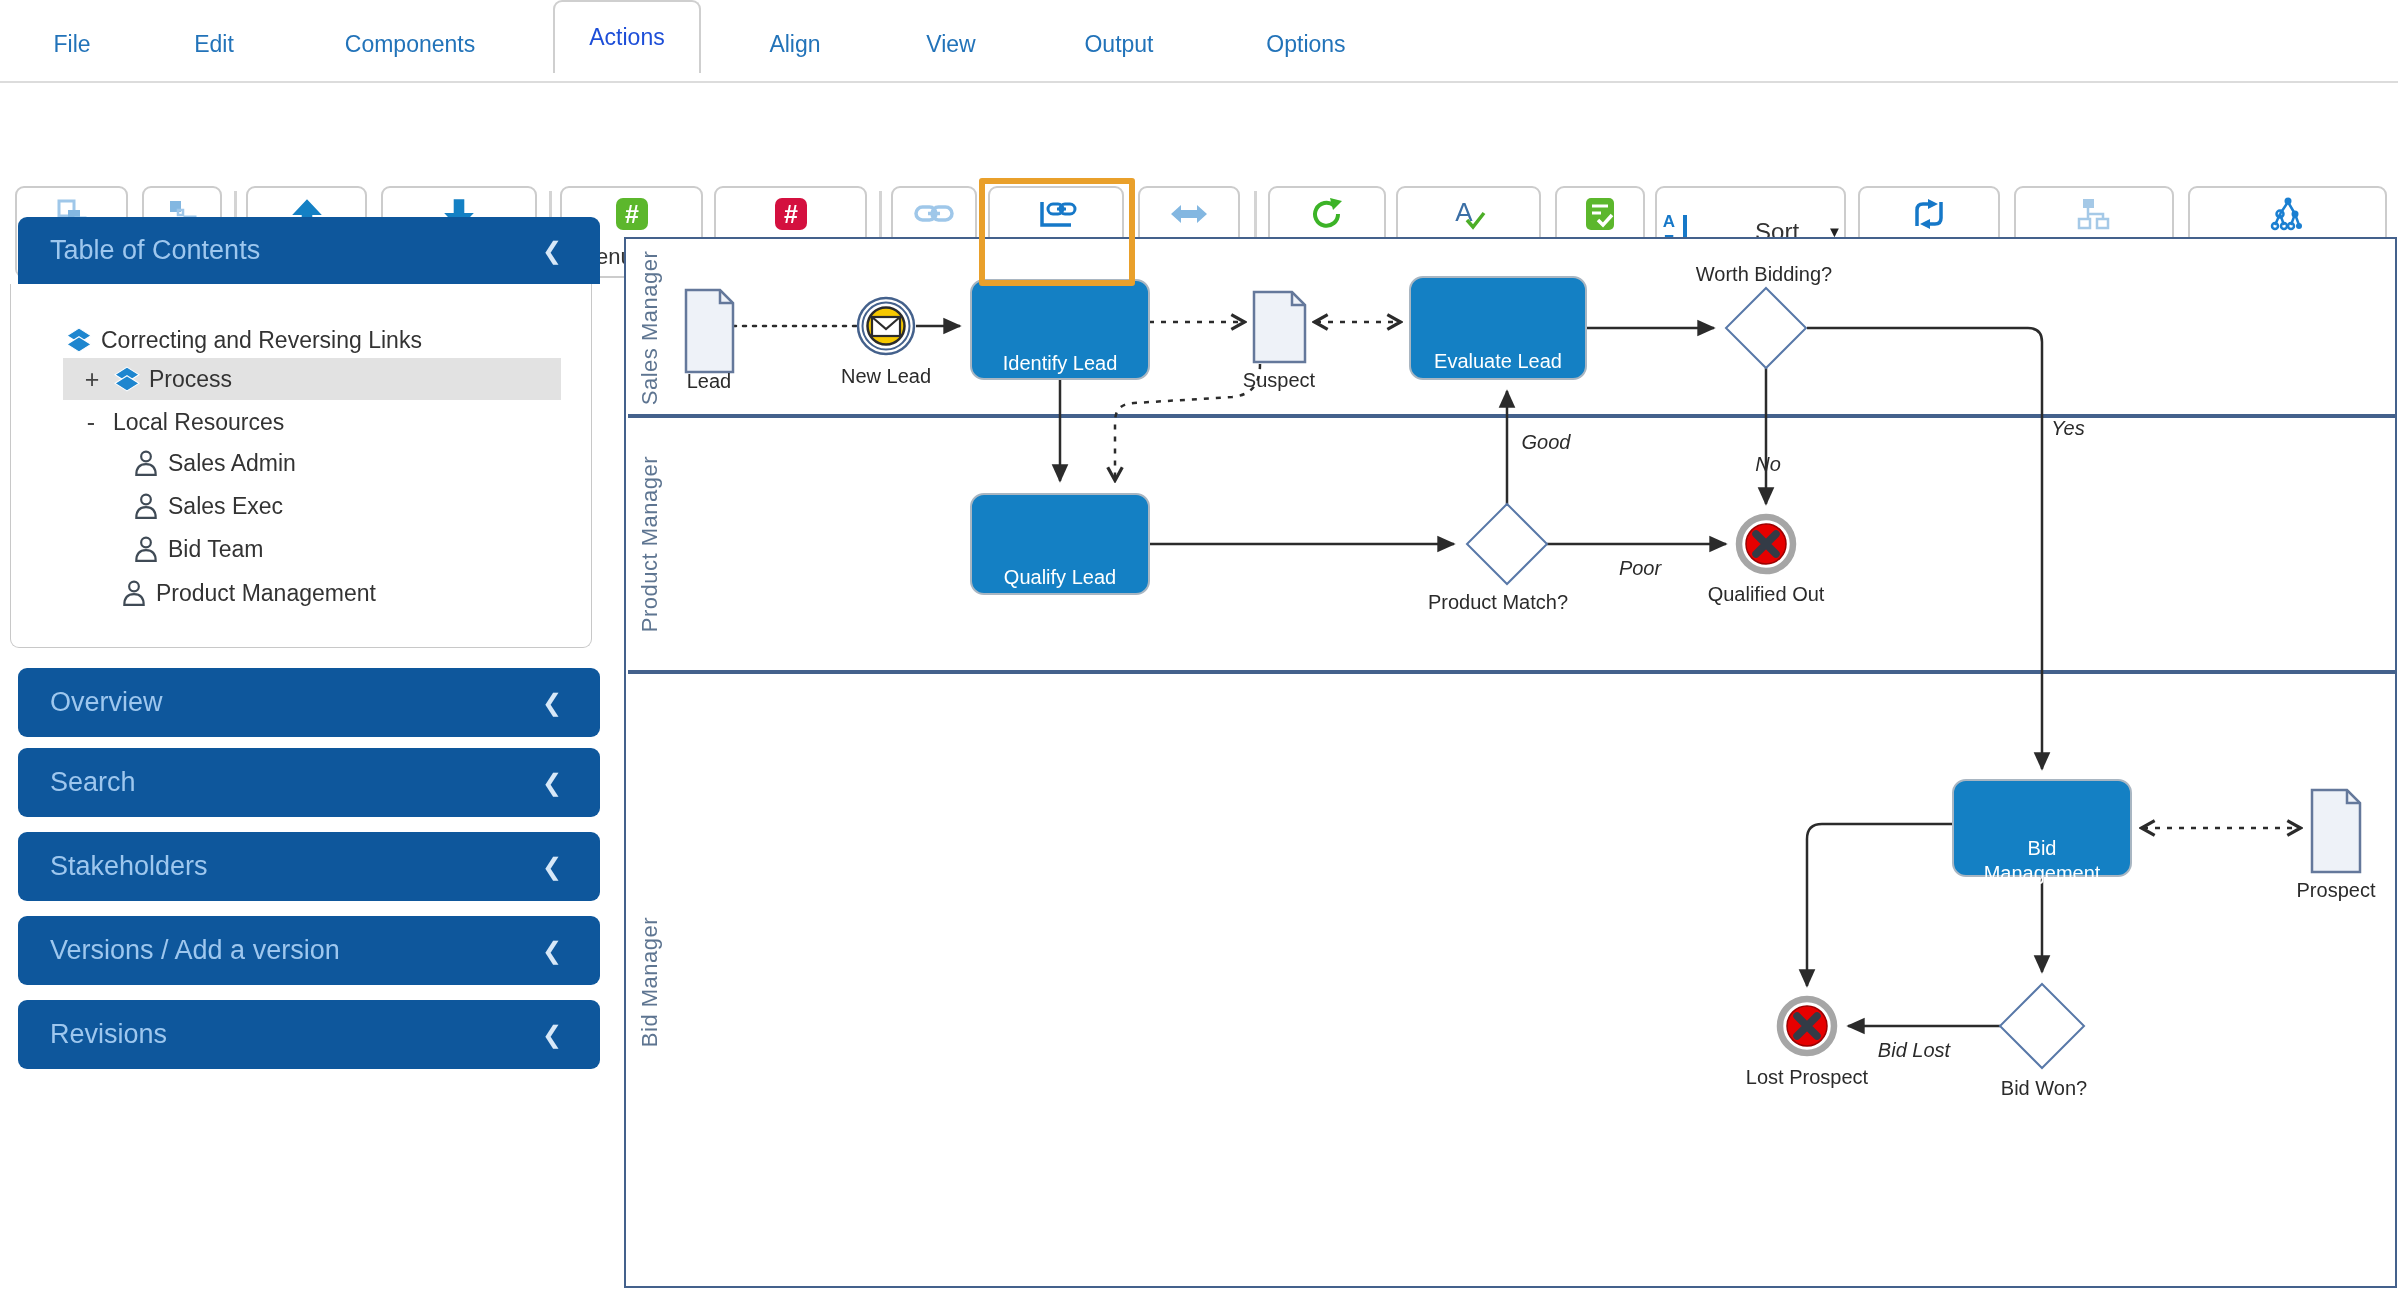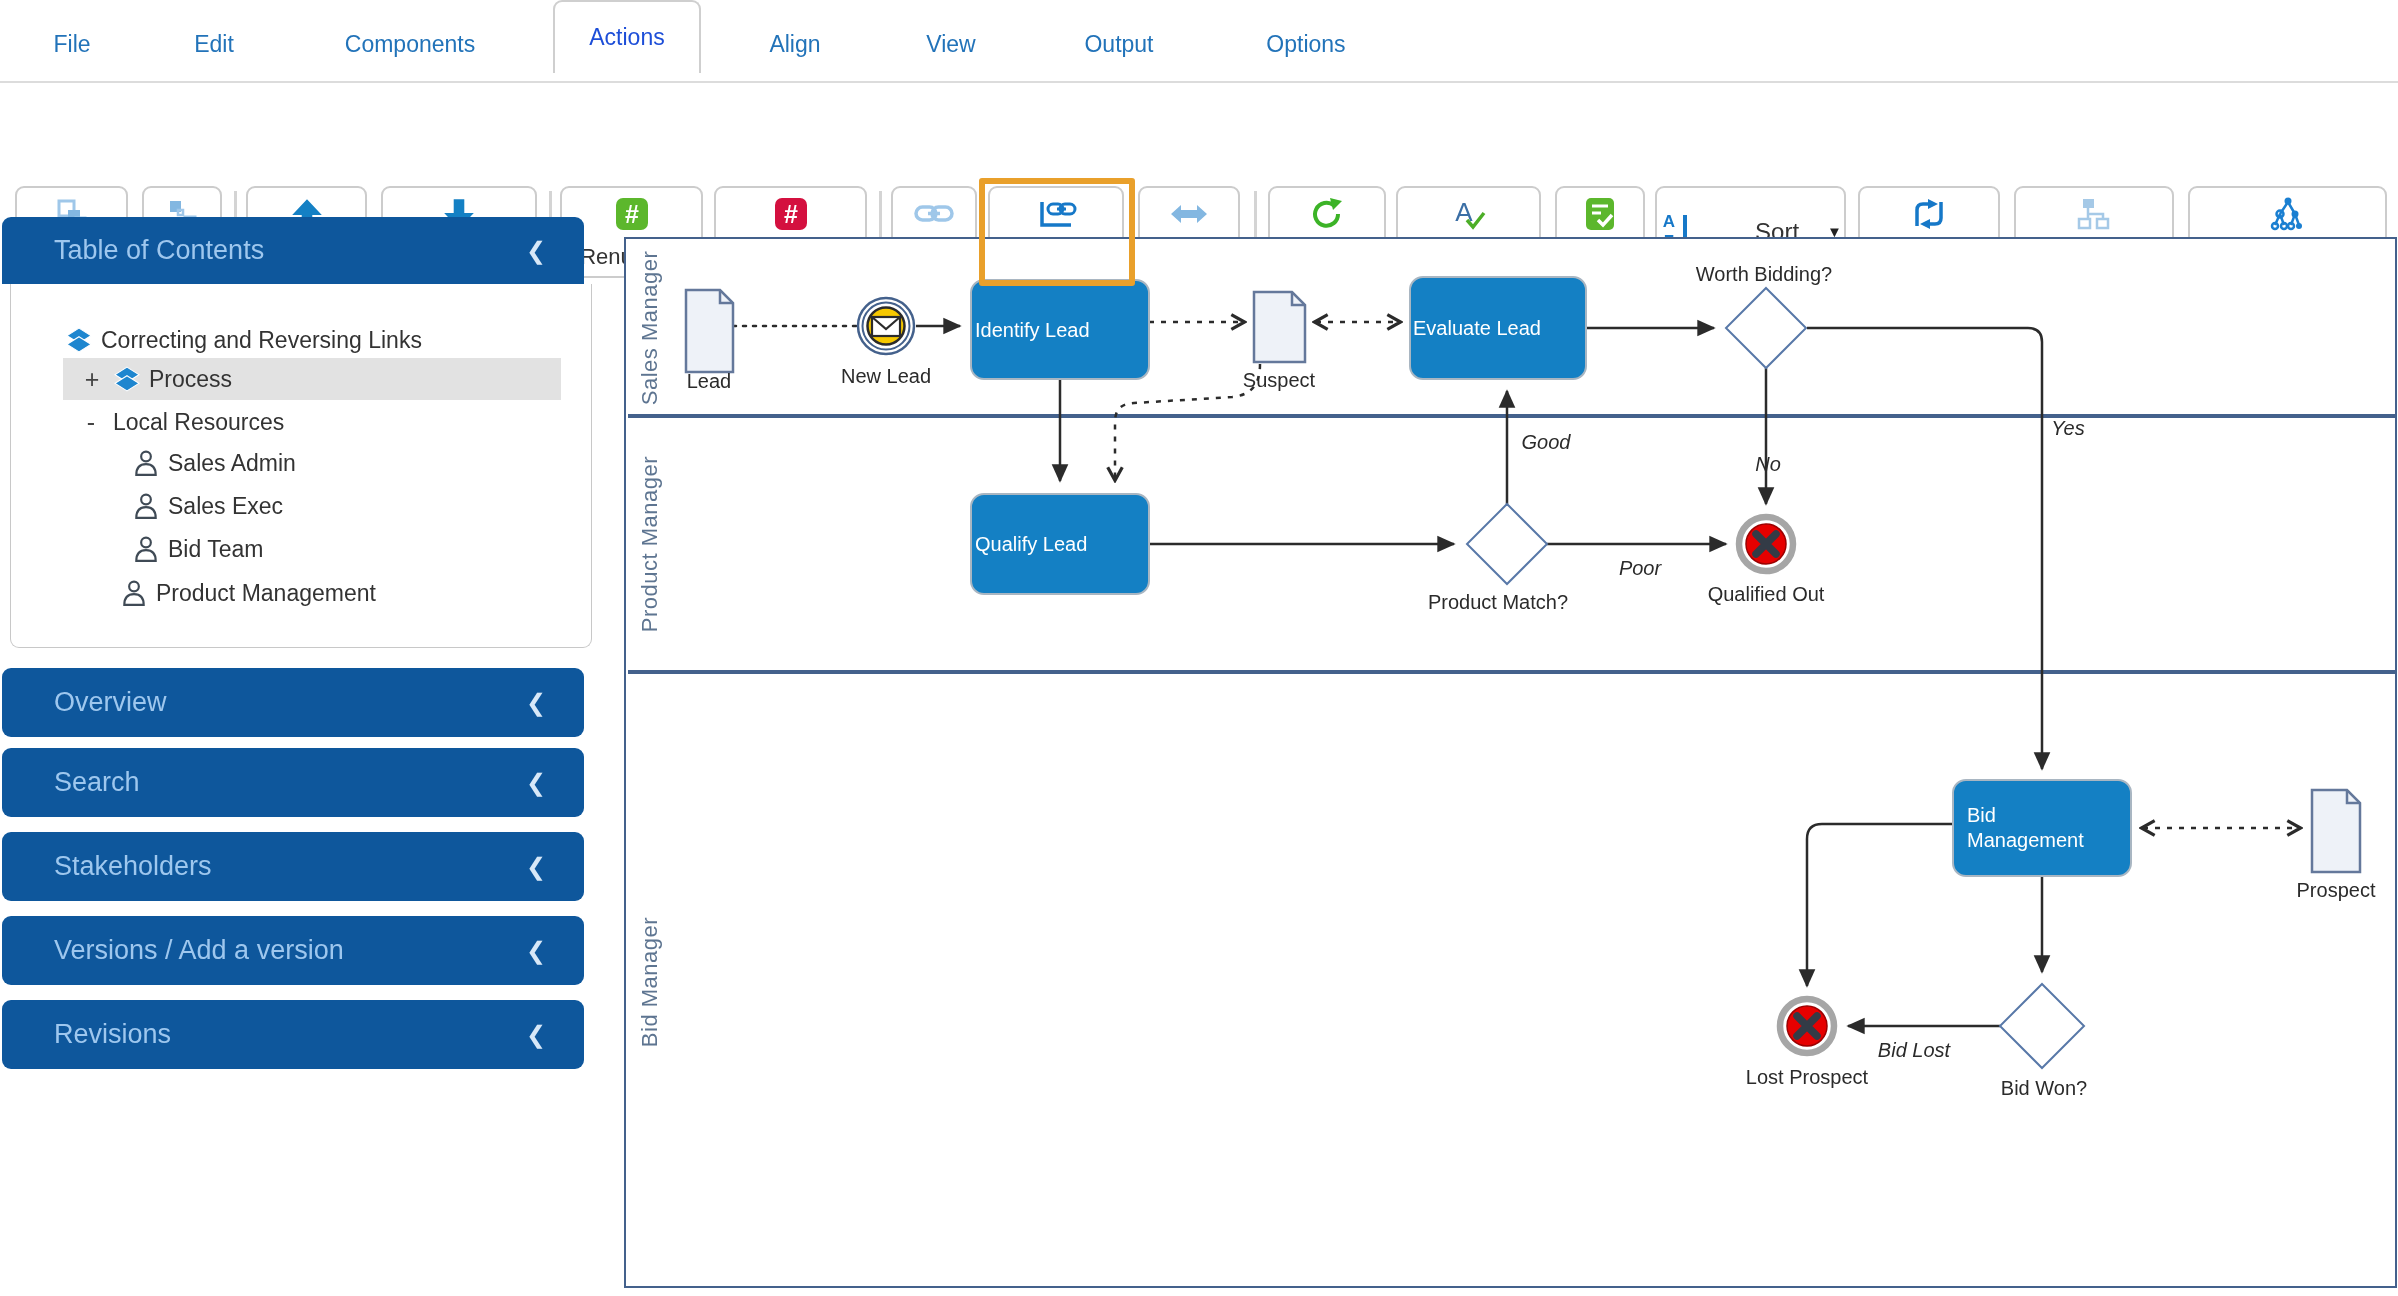--- a/index.html
+++ b/index.html
@@ -24,42 +24,42 @@
   .tbtn.disabled .lbl{color:#9aa0a6;}
   .tbtn.disabled svg{opacity:.75;}
   .tsep{position:absolute;top:108px;height:82px;width:3px;background:#d4d4d4;}
   .hlbox{position:absolute;left:979px;top:95px;width:156px;height:108px;border:6px solid #e9a02b;
          border-radius:3px;box-sizing:border-box;z-index:5;pointer-events:none;}
   .sort-inner{display:flex;align-items:center;gap:12px;height:100%;}
   .sort-inner .lbl{font-size:24px;margin-left:48px;}
   .caret{font-size:15px;color:#222;margin-left:16px;}
 
   
-  .panel-hdr{position:absolute;left:2px;width:582px;height:69px;background:#0e579c;
+  .panel-hdr{position:absolute;left:18px;width:582px;height:69px;background:#0e579c;
         border-radius:9px;color:#9ec7ee;display:flex;align-items:center;
-        padding:0 0 0 52px;box-sizing:border-box;font-size:27px;cursor:pointer;}
+        padding:0 0 0 32px;box-sizing:border-box;font-size:27px;cursor:pointer;}
   .panel-hdr .chev{position:absolute;right:38px;font-size:24px;color:#d7e8f8;}
   .toc-hdr{top:217px;height:67px;border-radius:9px 9px 0 0;}
   .toc-body{position:absolute;left:10px;top:284px;width:582px;height:364px;background:#fff;
         border:1.5px solid #c8c8c8;border-top:none;border-radius:0 0 9px 9px;box-sizing:border-box;}
   .tree-row{position:absolute;height:40px;display:flex;align-items:center;font-size:23px;
         color:#333;white-space:nowrap;cursor:pointer;}
   .tree-row .tico{margin-right:9px;display:flex;}
   .tree-row .exp{font-size:25px;color:#444;margin-right:14px;width:16px;text-align:center;}
   .tree-sel{background:#e2e2e2;}
 
   
   .canvas{position:absolute;left:624px;top:237px;width:1773px;height:1051px;
           border:2px solid #44618c;box-sizing:border-box;background:#fff;}
   .canvas svg{position:absolute;left:0;top:0;}
   .dlabel{position:absolute;transform:translate(-50%,-50%);font-size:20px;color:#2b2b2b;
           white-space:nowrap;}
   .dlabel.it{font-style:italic;}
   .tasklabel{position:absolute;transform:translate(-50%,-50%);font-size:20px;color:#fff;
-          font-weight:500;text-align:left;line-height:1.25;width:170px;}
+          font-weight:500;text-align:center;line-height:1.25;width:170px;margin-top:33px;}
   .lanelabel{position:absolute;width:220px;height:30px;line-height:30px;text-align:center;
           font-size:22px;color:#5e7591;transform:rotate(-90deg);letter-spacing:.5px;}
 </style>
 </head>
 <body>
 
 <div class="tabbar">
   <div class="tab-underline"></div>
   <div class="tab" style="left:72px">File</div>
   <div class="tab" style="left:214px">Edit</div>

